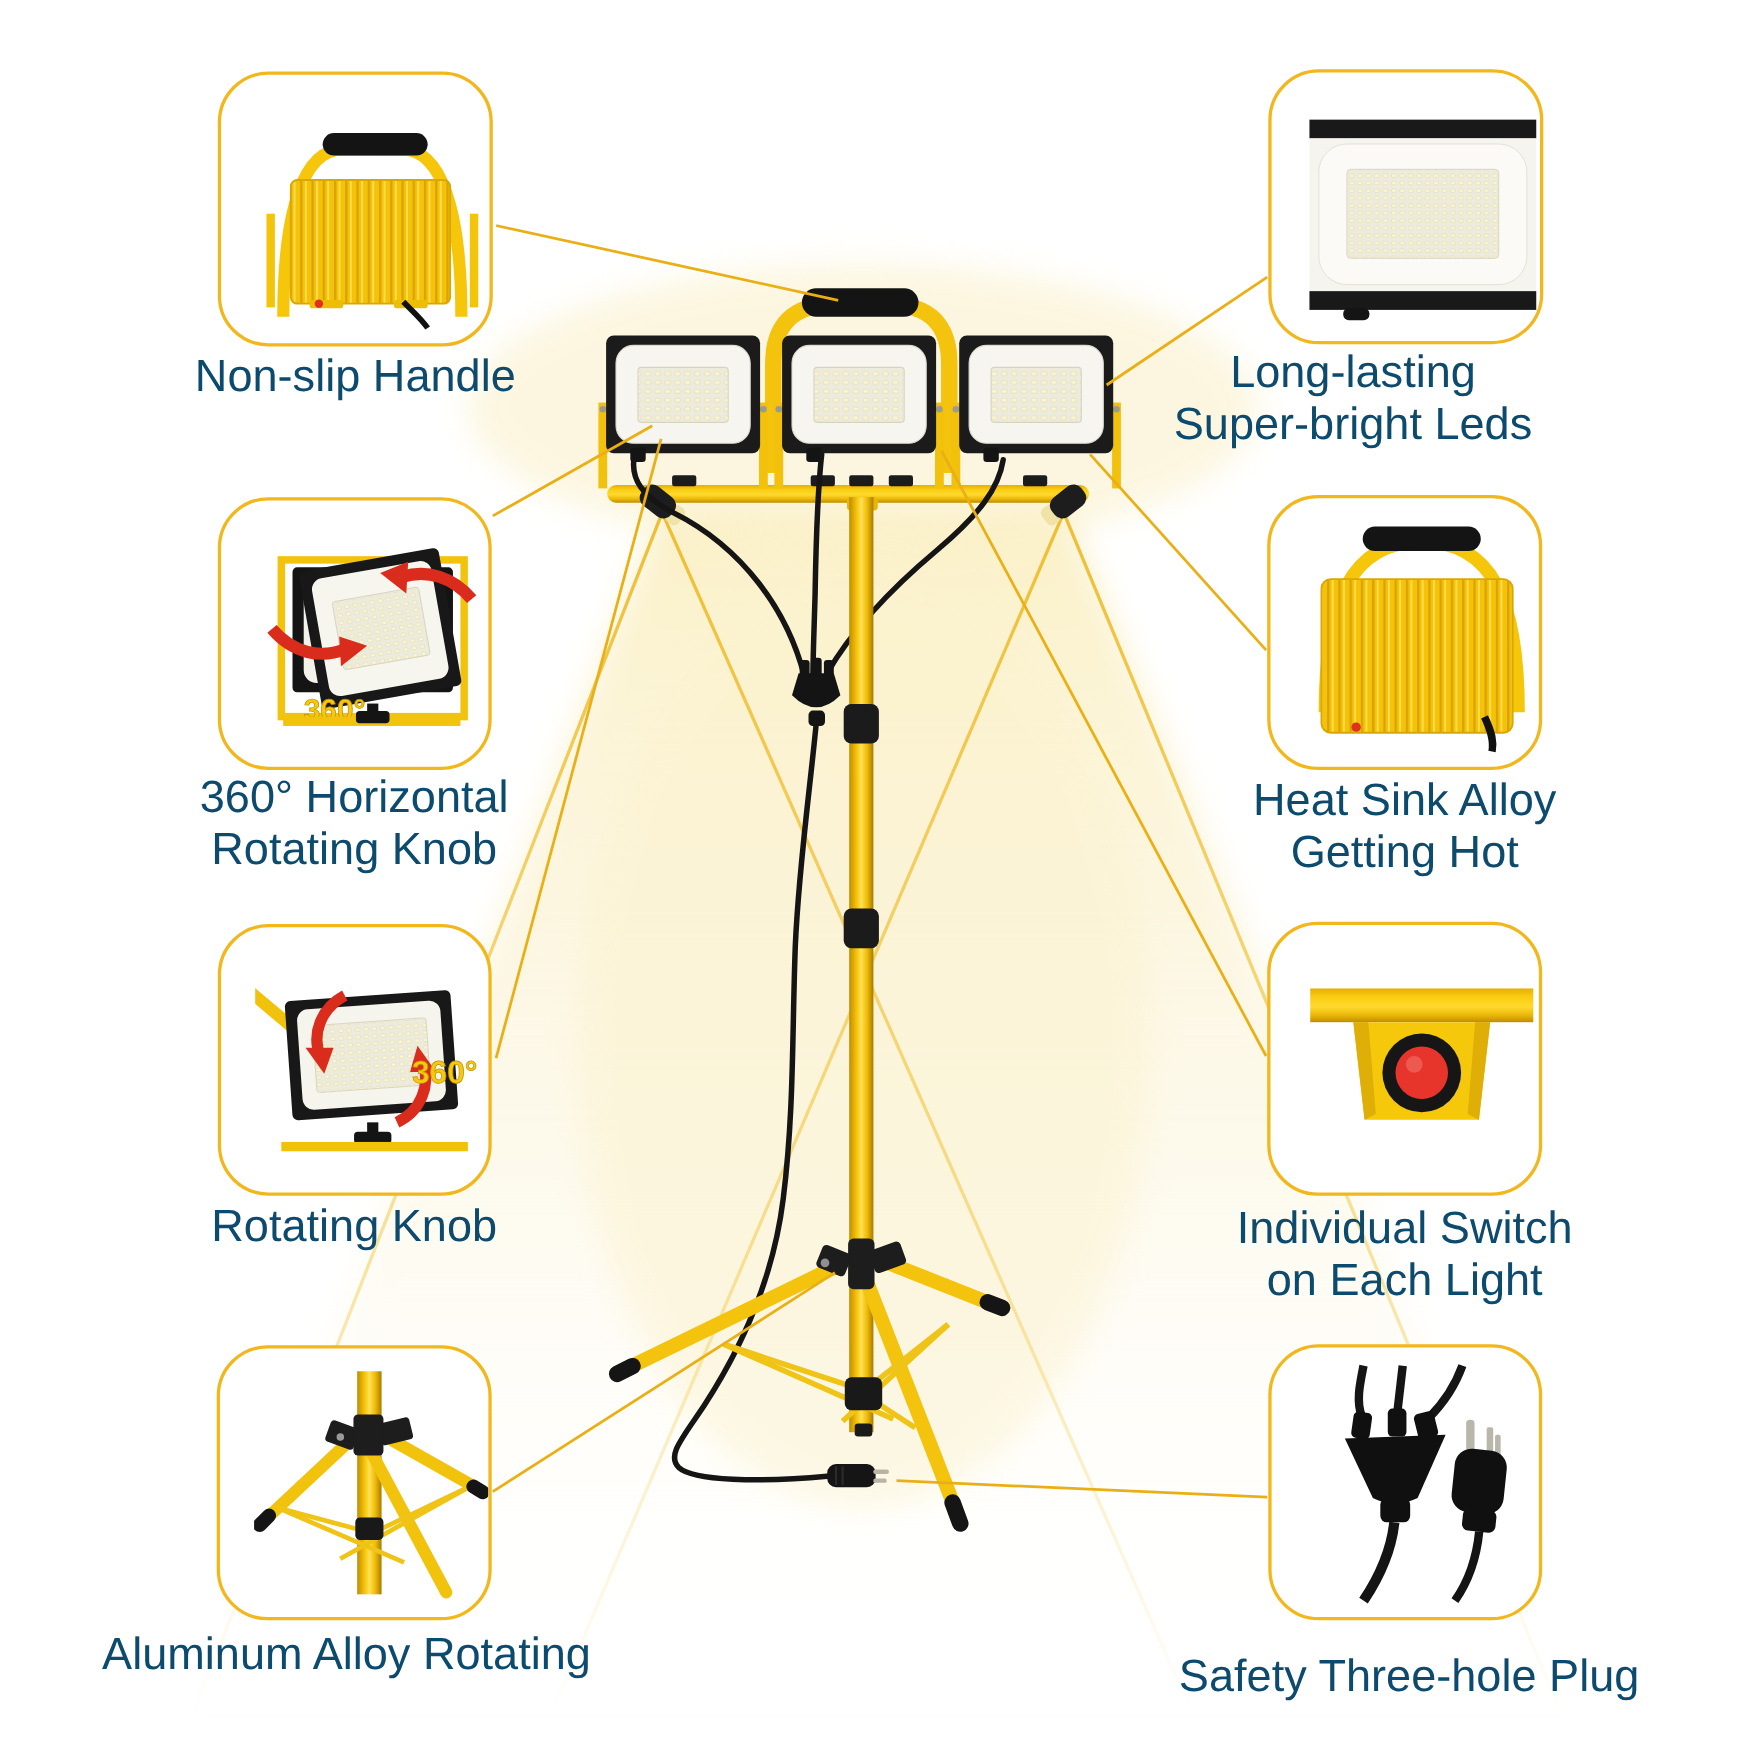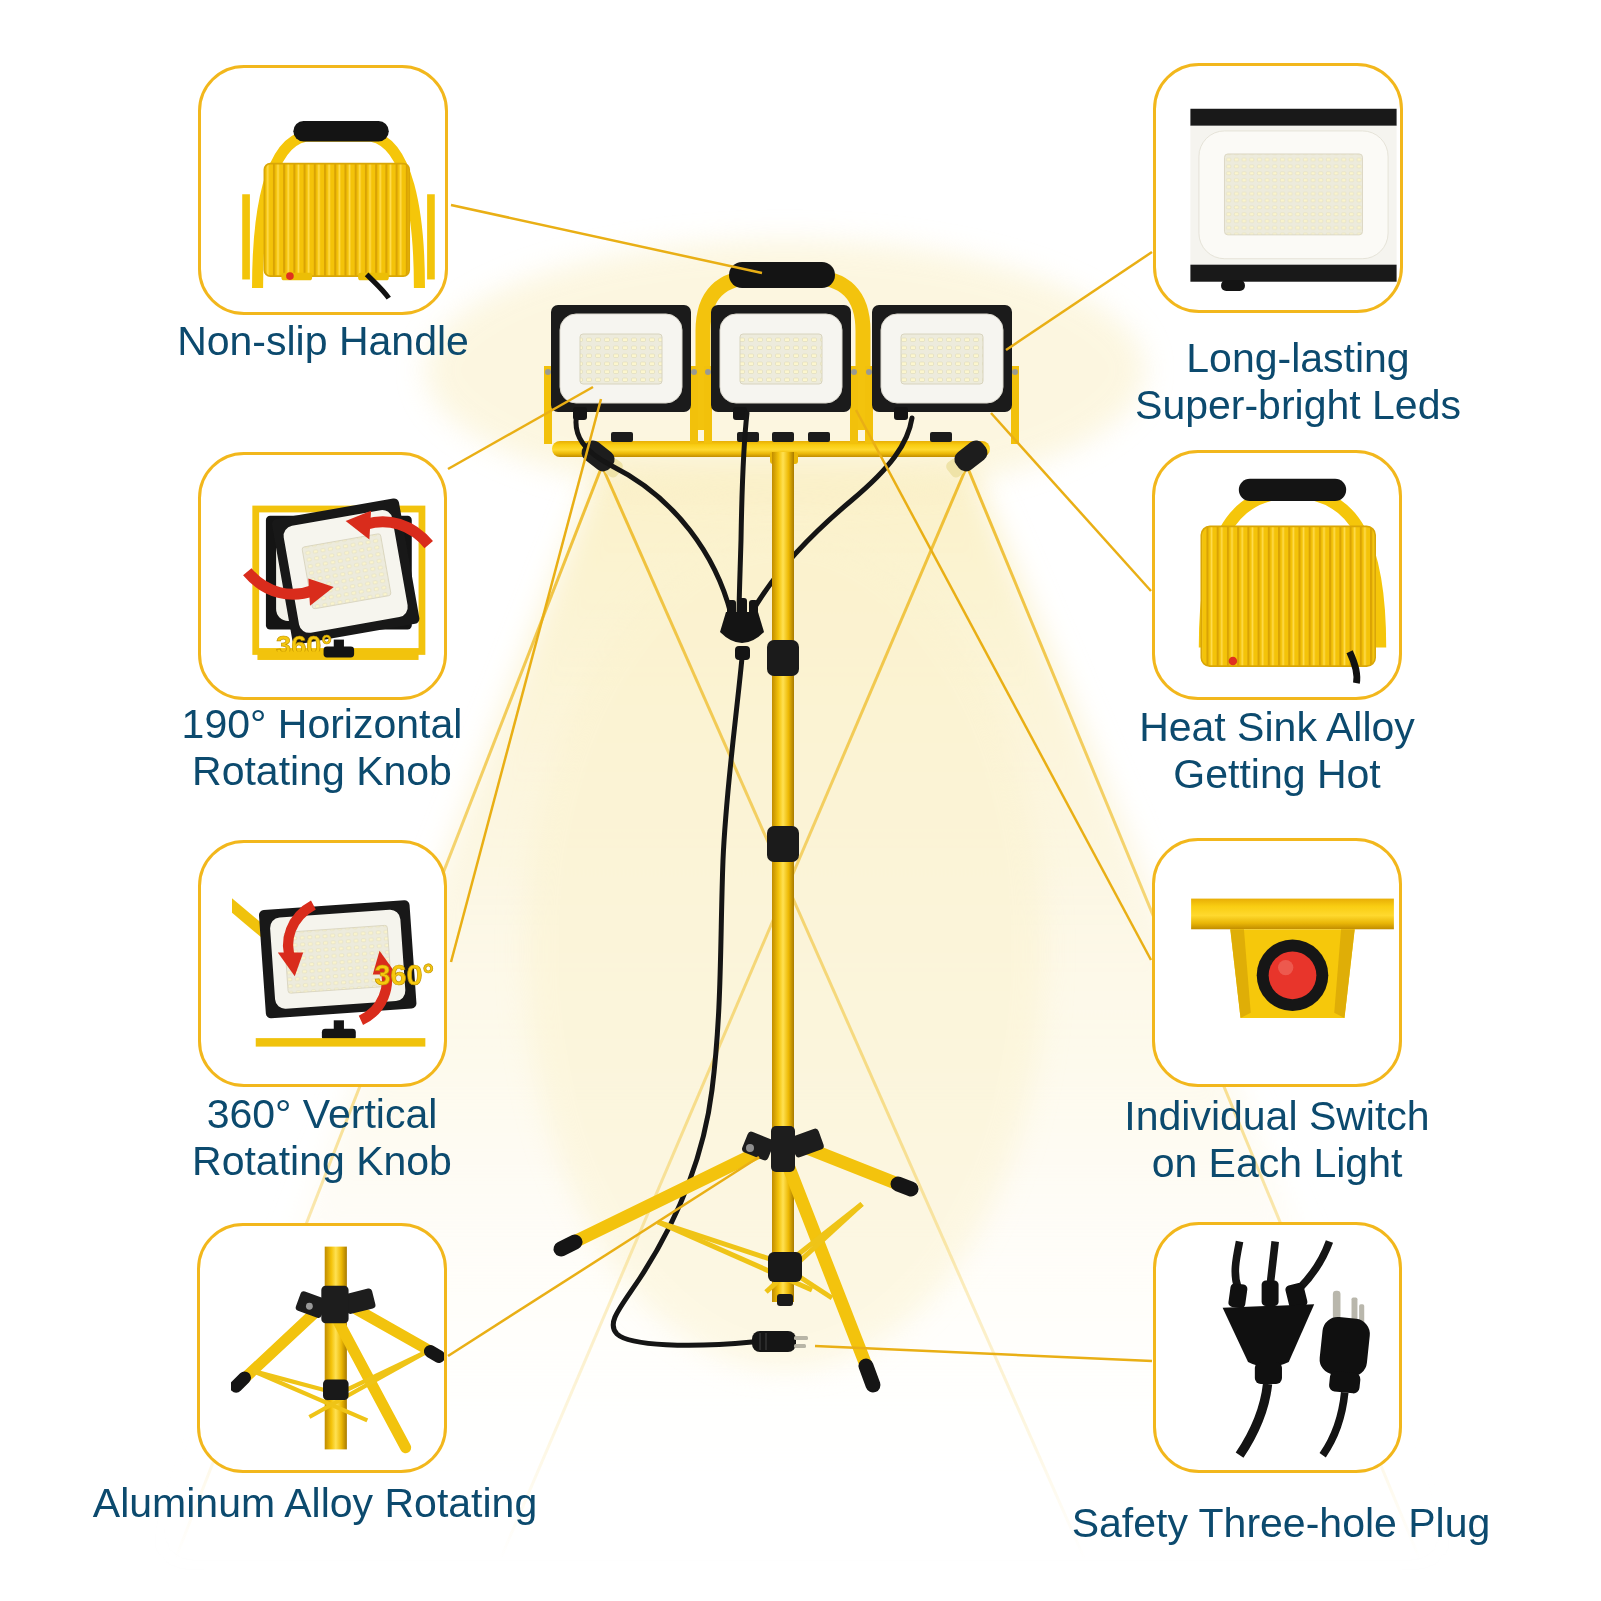--- a/index.html
+++ b/index.html
@@ -333,34 +333,33 @@
         <rect x="158" y="90" width="56" height="68" rx="18" fill="#101010" transform="rotate(6 186 124)"></rect>
         <rect x="168" y="154" width="36" height="24" rx="7" fill="#101010" transform="rotate(6 186 166)"></rect>
         <path d="M 186 178 C 183 208, 174 232, 160 252" stroke="#141414" stroke-width="9" fill="none"></path>
       </g>
     </svg>
   </div>
 
   <div class="label" style="left:93px;top:318px;width:460px;">
     <div class="lline">Non-slip Handle</div>
   </div>
-  <div class="label" style="left:1068px;top:315px;width:460px;margin-top:20px;">
+  <div class="label" style="left:1000px;top:315px;width:460px;">
     <div class="lline">Long-lasting</div>
     <div class="lline">Super-bright Leds</div>
   </div>
   <div class="label" style="left:92px;top:701px;width:460px;">
-    <div class="lline">190° Horizontal</div>
+    <div class="lline">360° Horizontal</div>
     <div class="lline">Rotating Knob</div>
   </div>
   <div class="label" style="left:1047px;top:704px;width:460px;">
     <div class="lline">Heat Sink Alloy</div>
     <div class="lline">Getting Hot</div>
   </div>
   <div class="label" style="left:92px;top:1091px;width:460px;">
-    <div class="lline">360° Vertical</div>
     <div class="lline">Rotating Knob</div>
   </div>
   <div class="label" style="left:1047px;top:1093px;width:460px;">
     <div class="lline">Individual Switch</div>
     <div class="lline">on Each Light</div>
   </div>
   <div class="label" style="left:75px;top:1480px;width:480px;">
     <div class="lline">Aluminum Alloy Rotating</div>
   </div>
   <div class="label" style="left:1041px;top:1480px;width:480px;margin-top:20px;">

